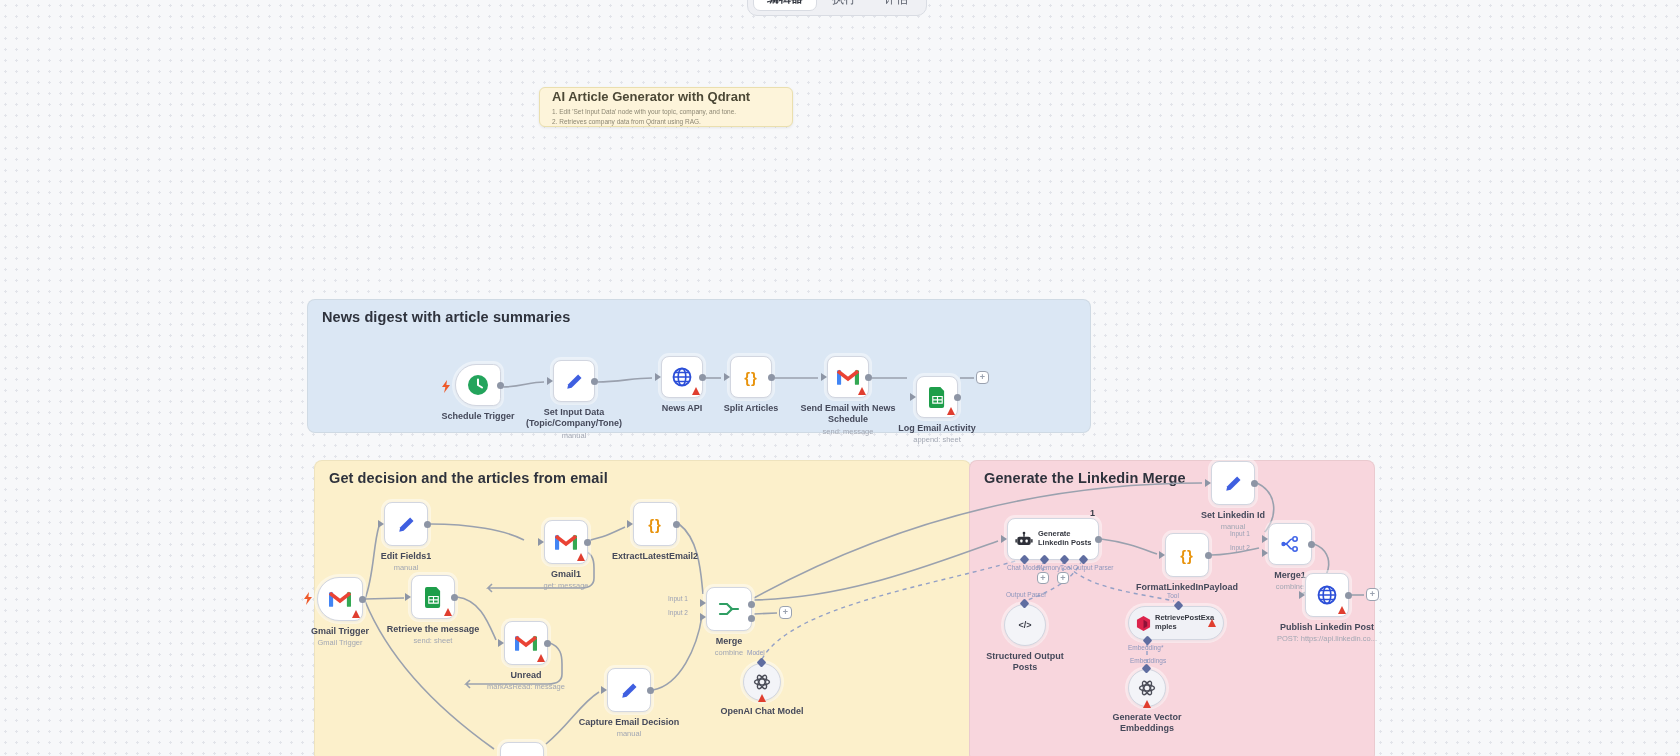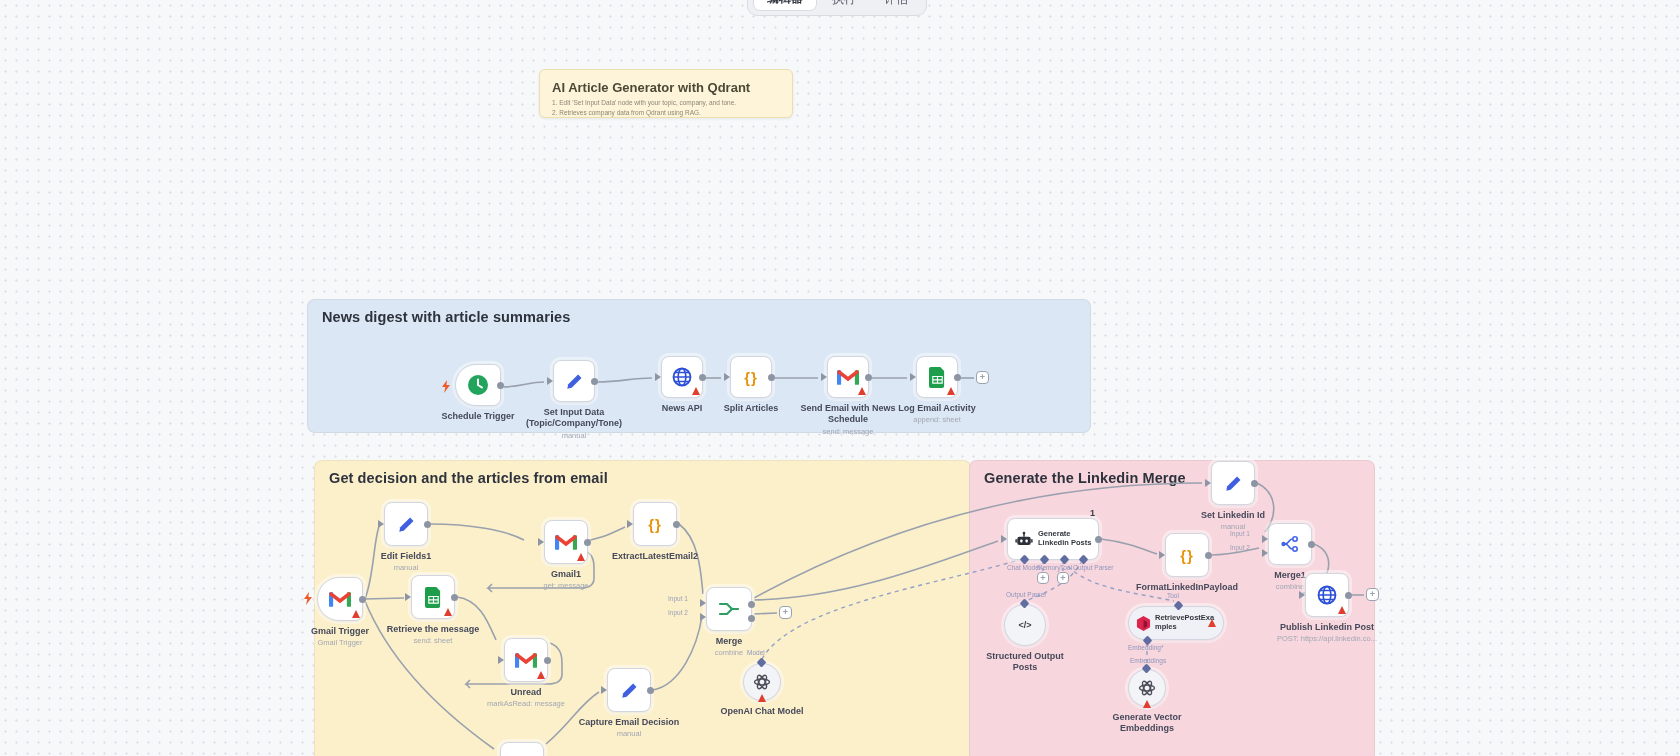--- a/index.html
+++ b/index.html
@@ -11,22 +11,22 @@
     background-size:11px 11px;
   }
   #canvas{position:absolute;inset:0}
   
   .sticky{position:absolute;border-radius:8px;border:1px solid rgba(60,60,30,.07);z-index:1}
   .sticky h2{margin:0;padding:9px 14px;font-size:14.5px;font-weight:700;color:#2e323c;letter-spacing:.1px}
   .s-blue{background:#dbe7f4}
   .s-yellow{background:#fcf0cb}
   .s-pink{background:#f8d6dd}
   
-  .note{position:absolute;left:539px;top:69px;width:228px;height:37px;overflow:hidden;z-index:6;
-    background:#fdf4da;border:1px solid #eadfae;border-radius:6px;box-shadow:0 1px 3px rgba(0,0,0,.08);padding:10px 12px 0}
+  .note{position:absolute;left:539px;top:87px;width:228px;height:37px;overflow:hidden;z-index:6;
+    background:#fdf4da;border:1px solid #eadfae;border-radius:6px;box-shadow:0 1px 3px rgba(0,0,0,.08);padding:1px 12px 0}
   .note h3{margin:0 0 3px;font-size:13px;font-weight:700;color:#4c4836}
   .note p{margin:0;font-size:6.5px;color:#8d8773;line-height:1.55}
   
   .tabbar{position:absolute;left:747px;top:-20px;z-index:6;display:flex;align-items:flex-end;gap:2px;
     background:#eff0f4;border:1px solid #d9dce3;border-radius:10px;padding:4px 5px;height:36px;box-sizing:border-box}
   .tab{font-size:12px;color:#5d626e;padding:3px 13px;border-radius:7px;white-space:nowrap}
   .tab.active{background:#fff;border:1px solid #d9dce3;color:#32363f;font-weight:600}
   
   svg.edges{position:absolute;left:0;top:0;z-index:2}
   .edge{fill:none;stroke:#9aa1ae;stroke-width:1.6px}
@@ -179,21 +179,21 @@
       <span class="dot"></span>
       <span class="warn"></span>
     </div>
     <div class="nlabel">
       <div>Send Email with News</div>
       <div>Schedule</div>
       <div class="nsub">send: message</div>
     </div>
   </div>
 
-  <div class="nodewrap" style="left:916px;top:356px">
+  <div class="nodewrap" style="left:916px;top:376px">
     <div class="nbox" style="width:42px;height:42px">
       <svg width="17" height="21" viewBox="0 0 18 22">
         <path d="M2 0 h10 l4 4 v16 a2 2 0 0 1 -2 2 H2 a2 2 0 0 1 -2 -2 V2 a2 2 0 0 1 2 -2 z" fill="#1e9e4a"></path>
         <path d="M4 10 h10 v7 H4 z M4 13.5 h10 M9 10 v7" stroke="#fff" stroke-width="1.2" fill="none"></path>
       </svg>
       <span class="inarrow"></span>
       <span class="dot"></span>
       <span class="warn"></span>
     </div>
     <div class="nlabel">
@@ -271,21 +271,21 @@
       <span class="inarrow"></span>
       <span class="dot"></span>
       <span class="warn"></span>
     </div>
     <div class="nlabel">
       <div>Retrieve the message</div>
       <div class="nsub">send: sheet</div>
     </div>
   </div>
 
-  <div class="nodewrap" style="left:504px;top:638px">
+  <div class="nodewrap" style="left:504px;top:621px">
     <div class="nbox">
       <svg width="22" height="17" viewBox="0 0 24 18">
         <rect x="0" y="1" width="4.5" height="16" rx="1" fill="#4285f4"></rect>
         <rect x="19.5" y="1" width="4.5" height="16" rx="1" fill="#34a853"></rect>
         <path d="M1 2 L12 10.5 L23 2" stroke="#ea4335" stroke-width="4" fill="none"></path>
       </svg>
       <span class="inarrow"></span>
       <span class="dot"></span>
       <span class="warn"></span>
     </div>

